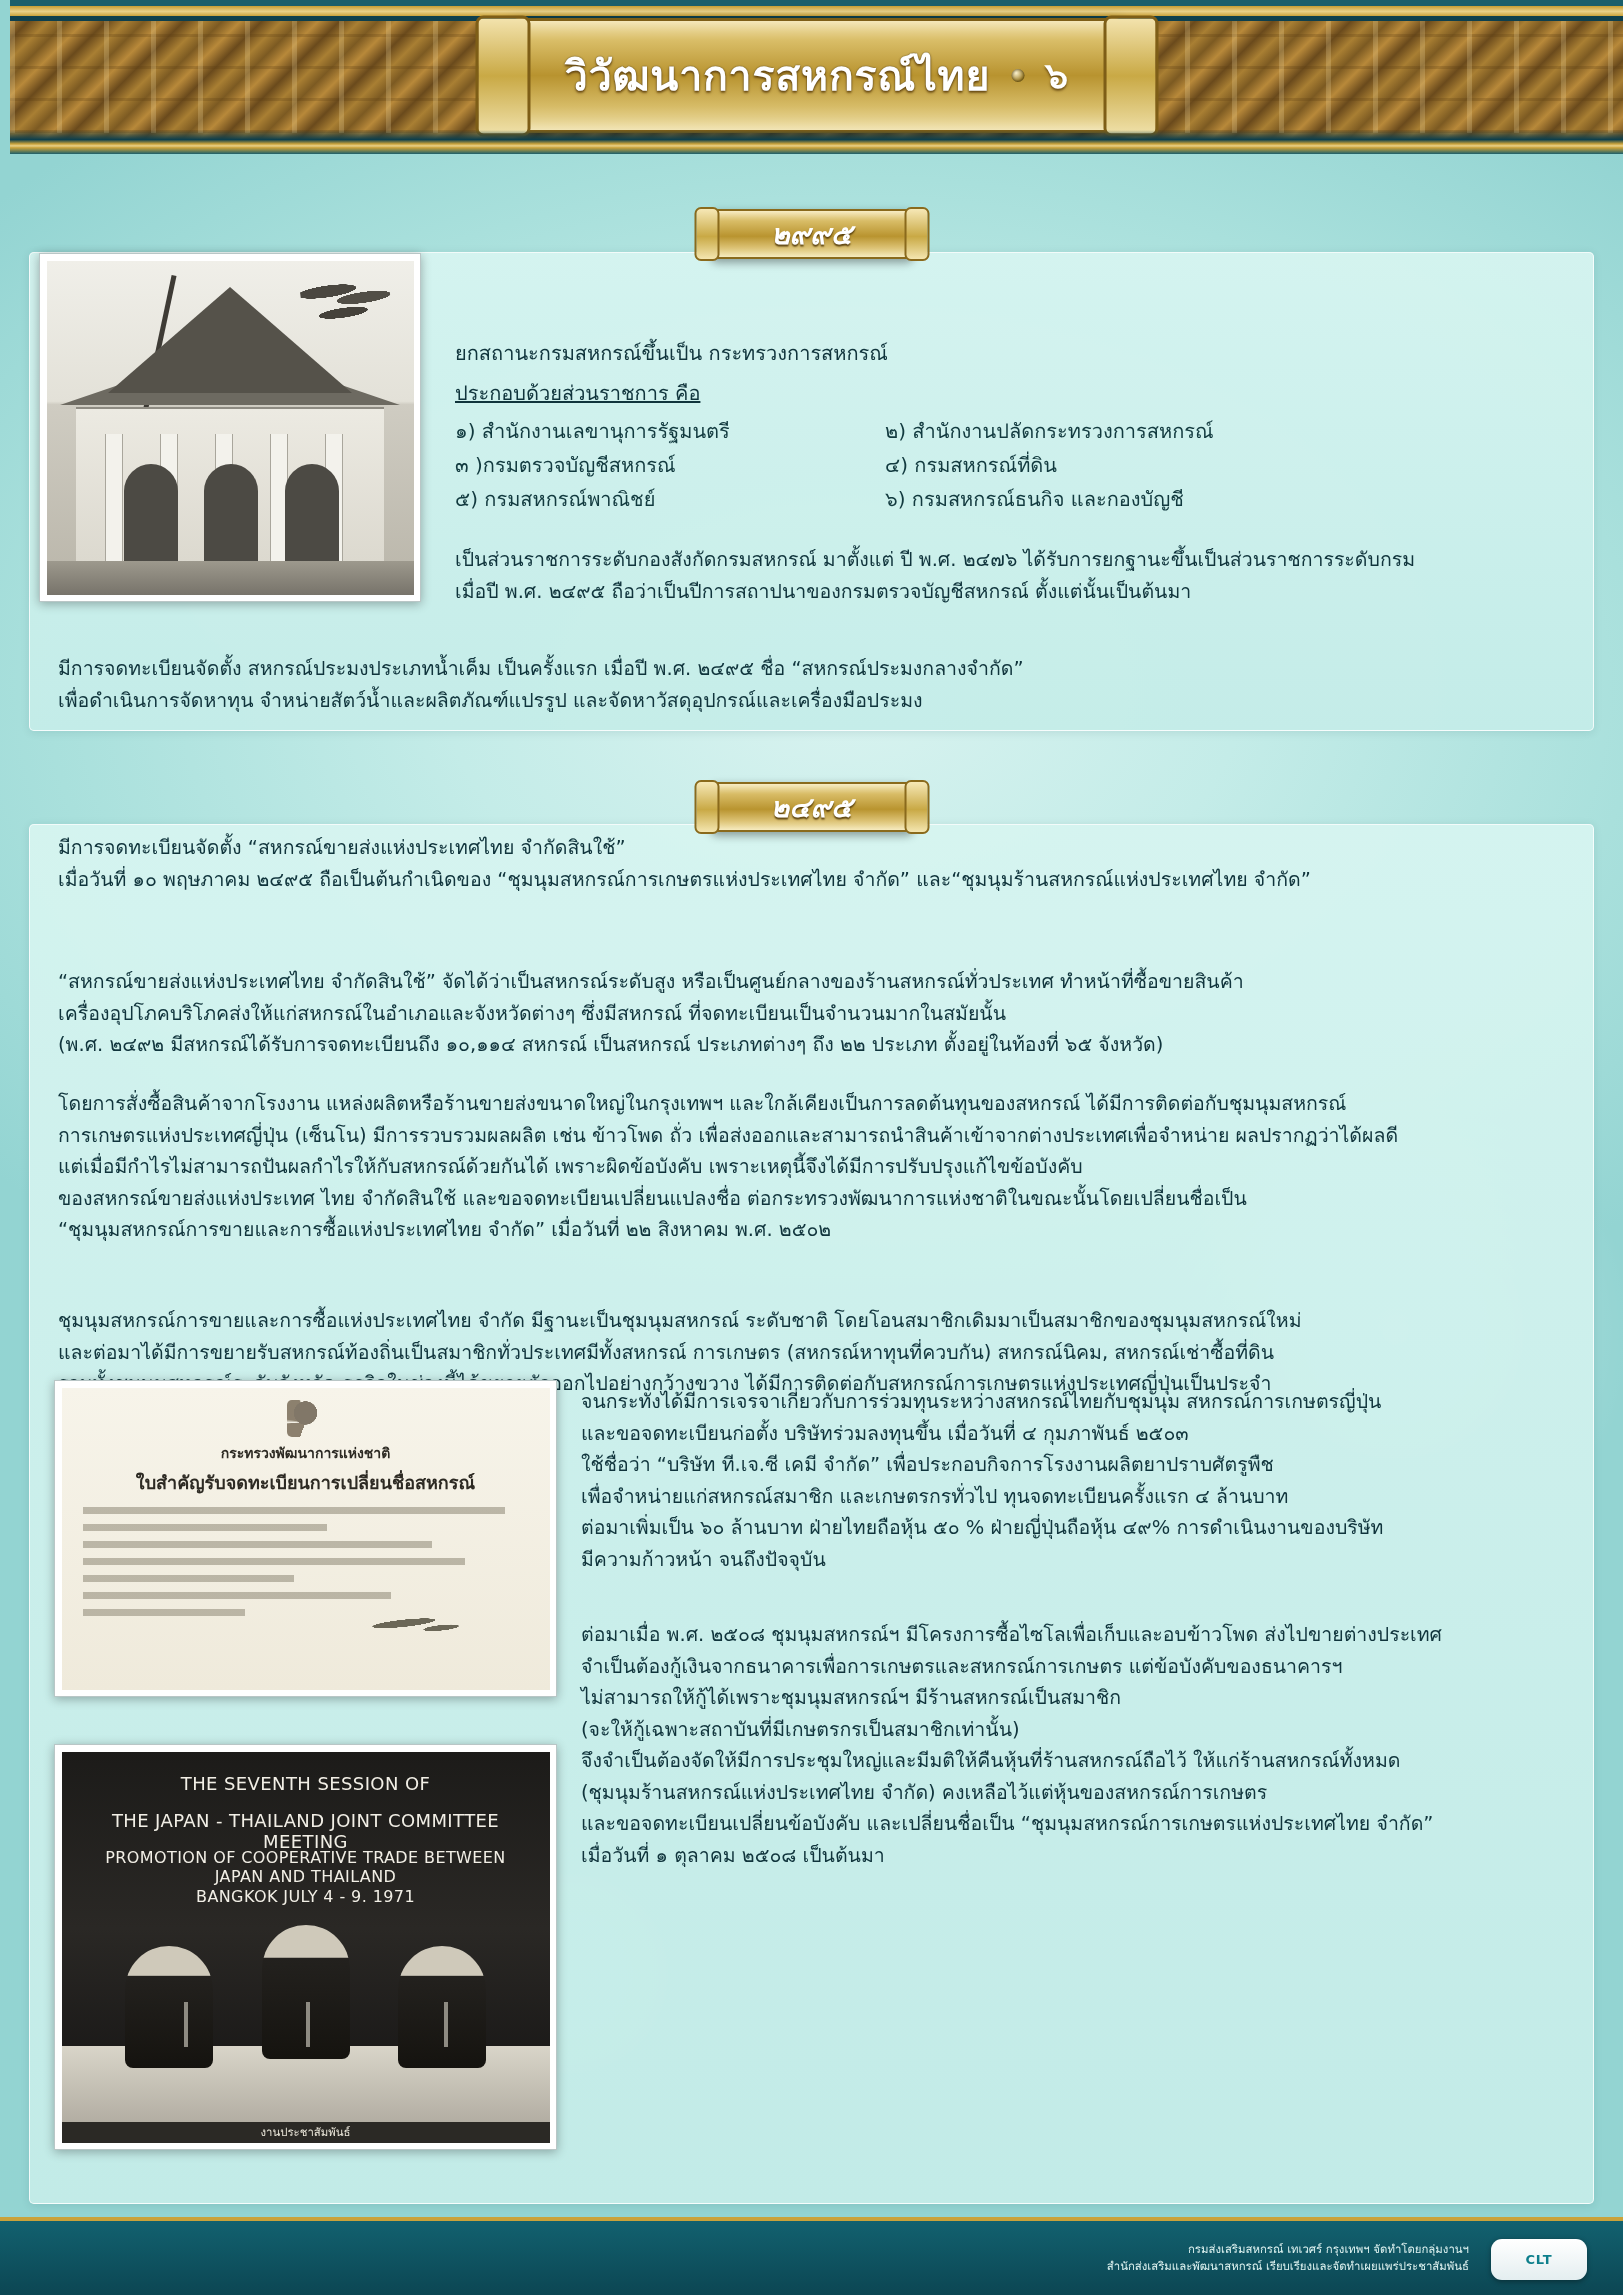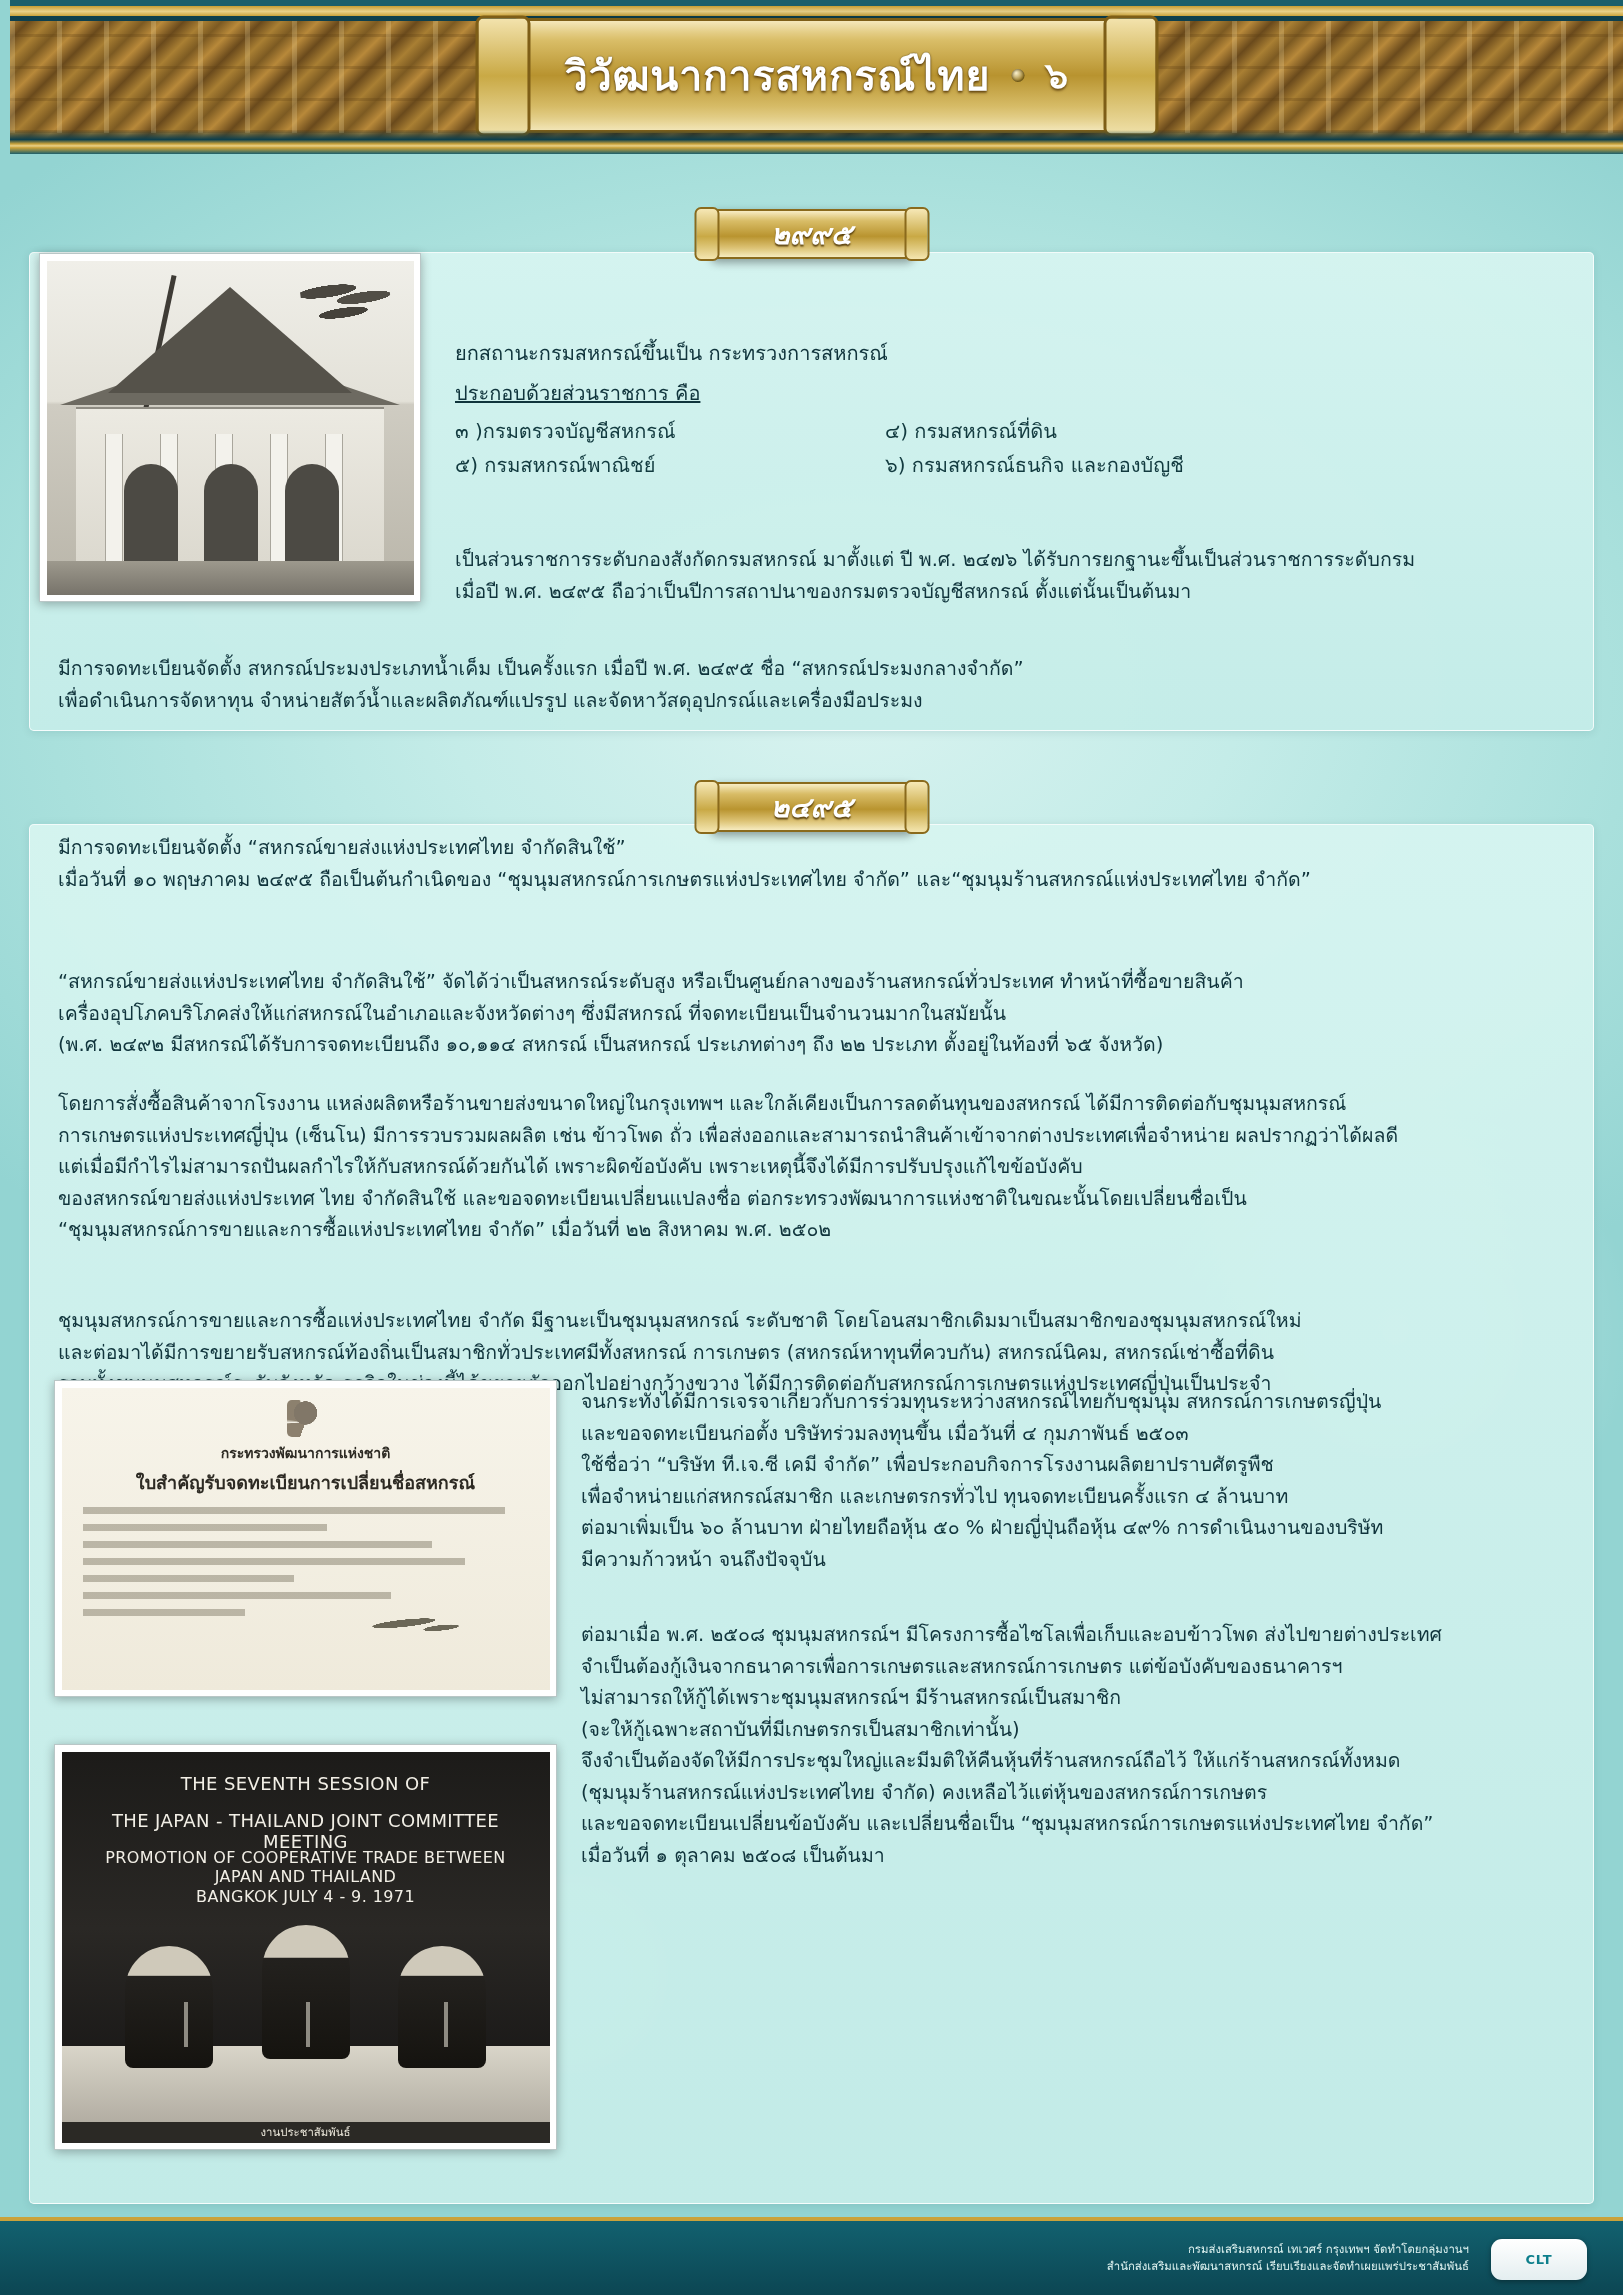--- a/index.html
+++ b/index.html
@@ -367,20 +367,24 @@
         <div class="ground"></div>
       </div>
     </div>
   </div>
 
   <div class="tx s1-head">ยกสถานะกรมสหกรณ์ขึ้นเป็น กระทรวงการสหกรณ์</div>
   <div class="tx s1-sub">ประกอบด้วยส่วนราชการ คือ</div>
 
   <div class="s1-list">
     <div class="row">
+      <span class="c1">๑) สำนักงานเลขานุการรัฐมนตรี</span>
+      <span class="c2">๒) สำนักงานปลัดกระทรวงการสหกรณ์</span>
+    </div>
+    <div class="row">
       <span class="c1">๓ )กรมตรวจบัญชีสหกรณ์</span>
       <span class="c2">๔) กรมสหกรณ์ที่ดิน</span>
     </div>
     <div class="row">
       <span class="c1">๕) กรมสหกรณ์พาณิชย์</span>
       <span class="c2">๖) กรมสหกรณ์ธนกิจ และกองบัญชี</span>
     </div>
   </div>
 
   <div class="tx s1-para1">เป็นส่วนราชการระดับกองสังกัดกรมสหกรณ์ มาตั้งแต่ ปี พ.ศ. ๒๔๗๖ ได้รับการยกฐานะขึ้นเป็นส่วนราชการระดับกรม

